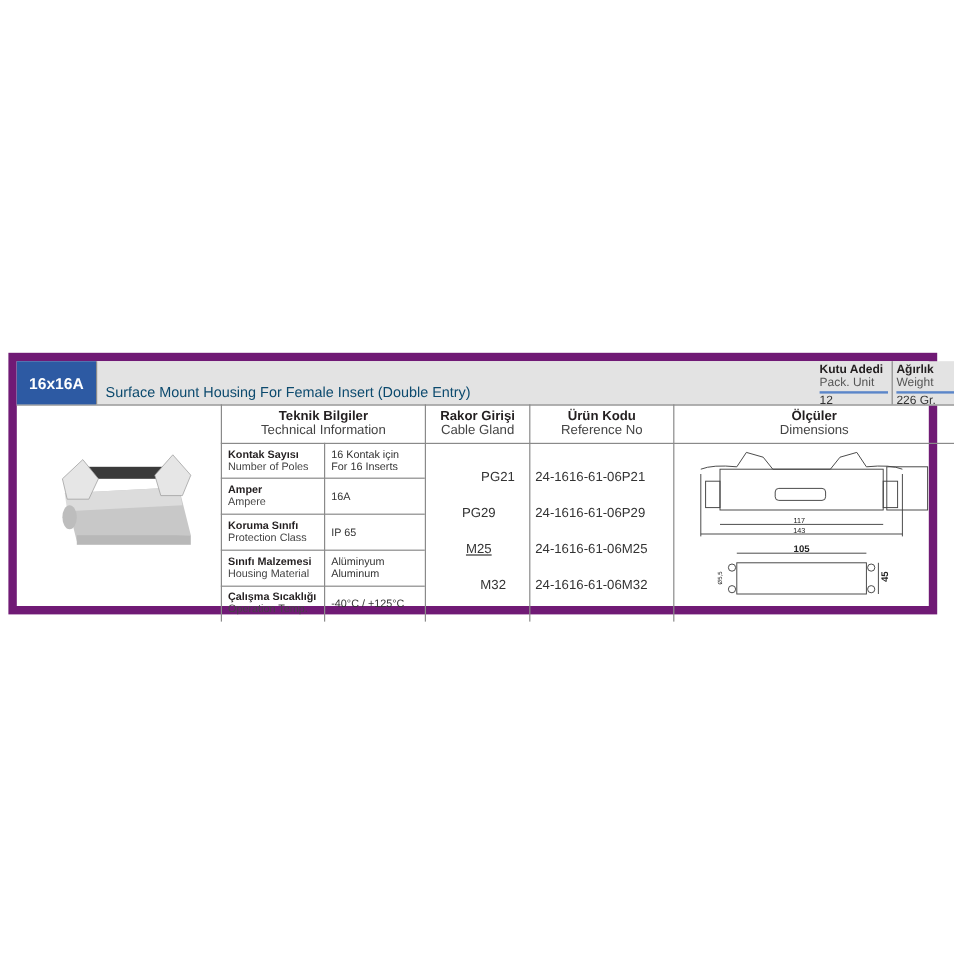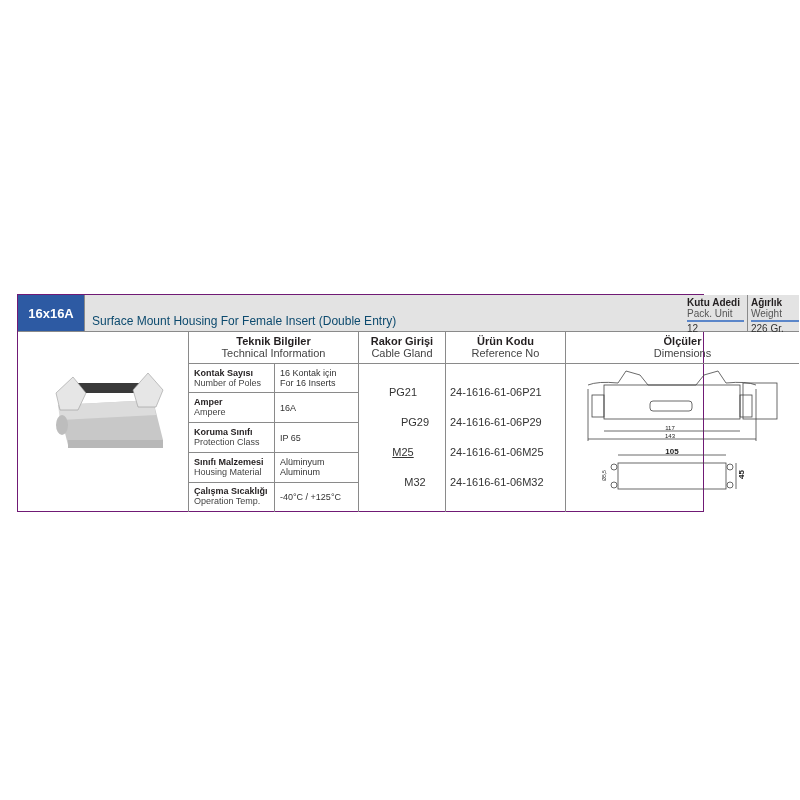--- a/index.html
+++ b/index.html
@@ -1,17 +1,17 @@
 <!DOCTYPE html>
 <html><head>
 <meta charset="utf-8">
 <style>
   html, body { margin:0; padding:0; background:#ffffff; }
   body { width:800px; height:800px; position:relative; font-family:"Liberation Sans", sans-serif; color:#231f20; overflow:hidden; }
-  .sheet { position:absolute; left:17px; top:294px; width:687px; height:218px; border:1px solid #701a75; box-sizing:border-box; }
+  .sheet { position:absolute; left:7px; top:294px; width:774px; height:218px; border:7px solid #701a75; box-sizing:border-box; }
   .hdr { position:absolute; left:0; top:0; width:781px; height:36px; background:#e3e3e3; border-bottom:1px solid #8a8a8a; }
   .badge { position:absolute; left:0; top:0; width:66px; height:36px; background:#2d5aa3; color:#fff; font-weight:bold; font-size:13px; display:flex; align-items:center; justify-content:center; }
   .badge-sep { position:absolute; left:66px; top:0; width:1px; height:36px; background:#8a8a8a; }
   .title-tr { position:absolute; left:74px; top:4px; font-size:12px; font-weight:bold; }
   .title-en { position:absolute; left:74px; top:19px; font-size:12px; color:#0c4a6e; }
   .meta { position:absolute; top:0; height:36px; font-size:10px; }
   .meta .b { font-weight:bold; display:block; margin-top:2px; }
   .meta .s { color:#555; display:block; }
   .meta .line { height:2px; background:#5b86c9; margin:1px 0 1px 0; }
   .meta .v { color:#333; display:block; }
@@ -110,22 +110,22 @@
       <span style="display:block">Alüminyum</span>
       <span style="display:block">Aluminum</span>
     </div>
 
   <div class="spec-label" style="top:191px;">
       <span class="b">Çalışma Sıcaklığı</span>
       <span class="s">Operation Temp.</span>
     </div>
   <div class="spec-val" style="top:197px;">-40°C / +125°C</div>
 
-  <div class="gland" style="top:91px;">PG21</div>
-  <div class="gland" style="top:121px;padding-left:12px;">PG29</div>
+  <div class="gland" style="top:91px;padding-left:16px;">PG21</div>
+  <div class="gland" style="top:121px;">PG29</div>
   <div class="gland" style="top:151px;text-decoration:underline;">M25</div>
   <div class="gland" style="top:181px;padding-left:12px;">M32</div>
   <div class="ref" style="top:91px;">24-1616-61-06P21</div>
   <div class="ref" style="top:121px;">24-1616-61-06P29</div>
   <div class="ref" style="top:151px;">24-1616-61-06M25</div>
   <div class="ref" style="top:181px;">24-1616-61-06M32</div>
 
   <svg class="prod" viewBox="0 0 140 120">
     <polygon points="20,60 115,55 125,95 30,100" fill="#c8c8c8"></polygon>
     <polygon points="20,60 115,55 118,70 22,75" fill="#dcdcdc"></polygon>

